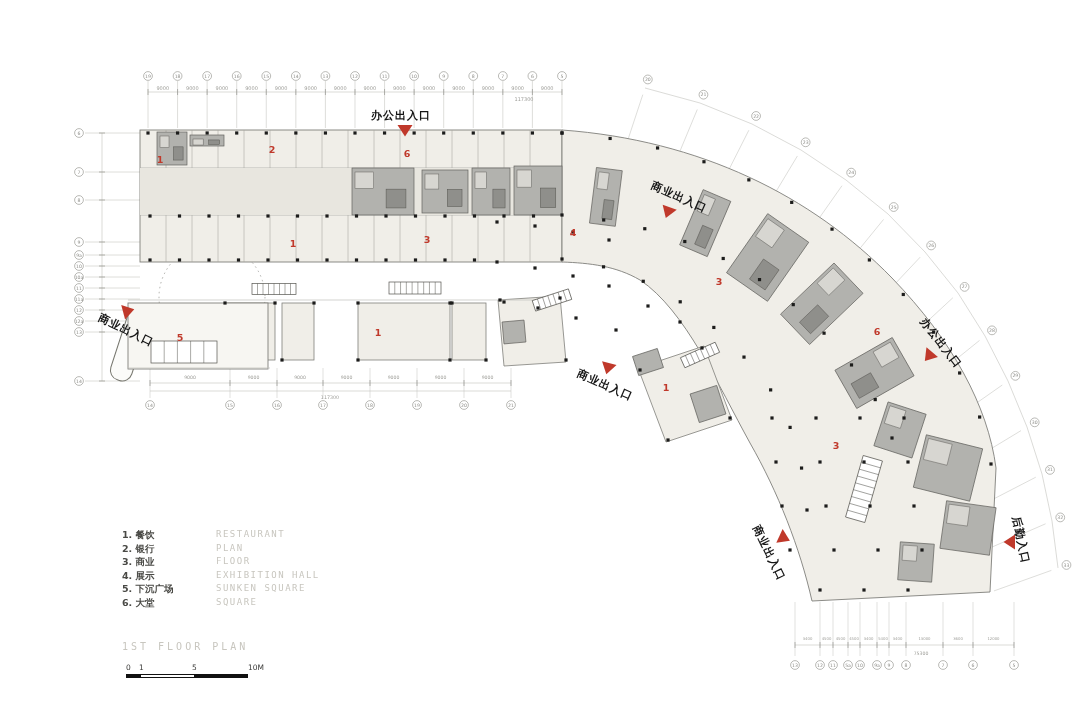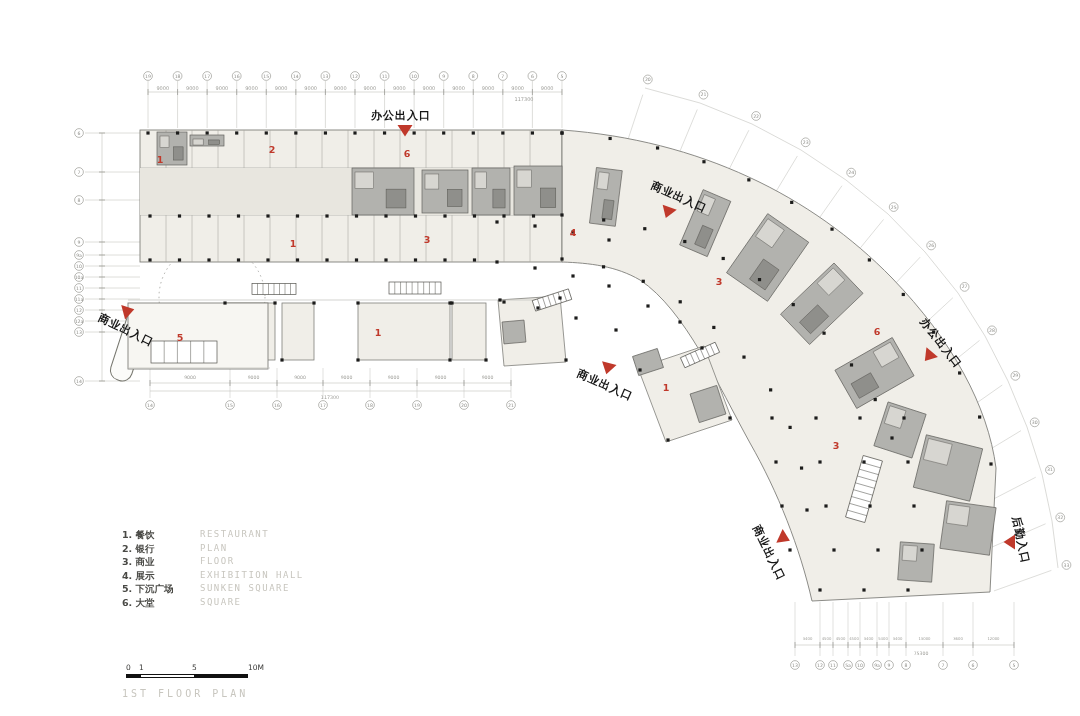--- a/index.html
+++ b/index.html
@@ -4,23 +4,23 @@
 <style>
   html,body{margin:0;padding:0;background:#ffffff;}
   #stage{position:relative;width:1080px;height:716px;background:#ffffff;overflow:hidden;
          font-family:"DejaVu Sans",sans-serif;}
   #plan-svg{position:absolute;left:0;top:0;}
   .entrance-label{position:absolute;white-space:nowrap;font-size:11px;font-weight:700;
       color:#151515;letter-spacing:1px;transform:translate(-50%,-50%);}
   #legend{position:absolute;left:122px;top:529px;}
   .lg-row{display:flex;height:13.6px;align-items:flex-start;}
   .lg-cn{width:78px;font-size:9.5px;font-weight:700;color:#4a4a46;}
-  .lg-en{font-size:9px;color:#c8c6bf;letter-spacing:1.5px;font-family:"DejaVu Sans Mono",monospace;}
+  .lg-en{font-size:9px;color:#c8c6bf;letter-spacing:1.5px;font-family:"DejaVu Sans Mono",monospace;margin-left:16px;}
   #title-cn{position:absolute;left:122px;top:622px;font-size:21px;font-weight:700;color:#161614;letter-spacing:2px;}
-  #title-en{position:absolute;left:122px;top:688px;font-size:10px;color:#c8c6bf;letter-spacing:3px;font-family:"DejaVu Sans Mono",monospace;}
+  #title-en{position:absolute;left:122px;top:641px;font-size:10px;color:#c8c6bf;letter-spacing:3px;font-family:"DejaVu Sans Mono",monospace;}
   #scalebar{position:absolute;left:126px;top:663px;width:140px;height:20px;}
   .sb-lab{position:absolute;top:0;font-size:7.5px;color:#3a3a38;}
   #sb-bar{position:absolute;top:11px;left:0;height:4px;display:flex;}
   .sb-seg{height:4px;box-sizing:border-box;}
 </style>
 </head>
 <body>
 
 <div id="stage">
   <svg id="plan-svg" width="1080" height="716" viewBox="0 0 1080 716">

